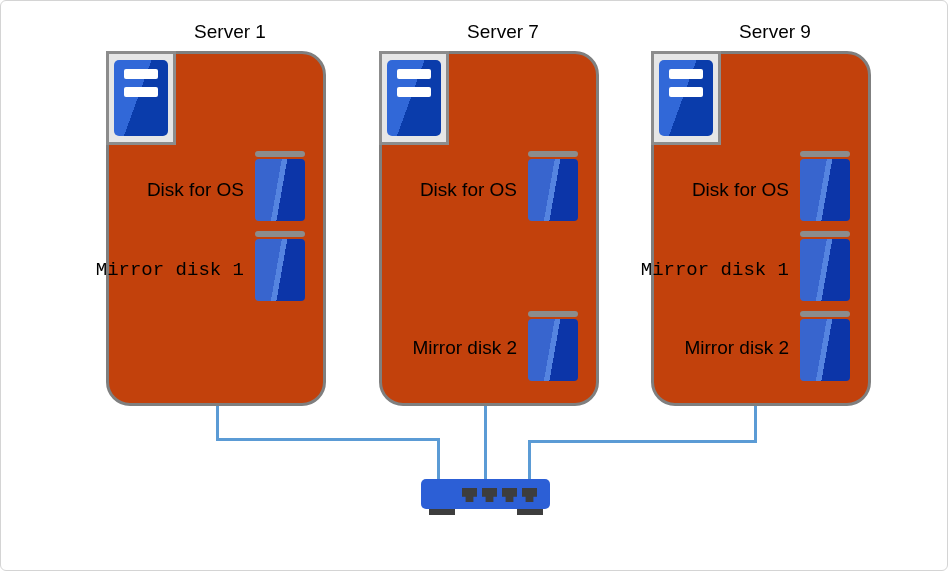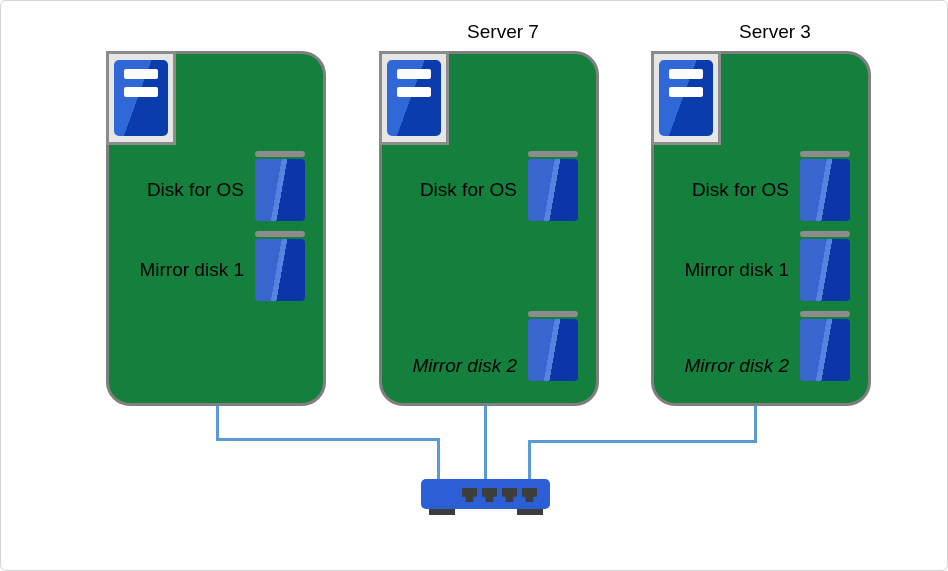--- a/index.html
+++ b/index.html
@@ -7,21 +7,21 @@
     position:relative;width:946px;height:569px;background:#ffffff;
     border:1px solid #d4d4d4;border-radius:6px;overflow:hidden;
     font-family:"Liberation Sans", sans-serif;color:#000;
   }
   .server-title{
     position:absolute;top:19px;width:220px;height:24px;line-height:24px;
     font-size:19px;text-align:center;
   }
   .server-box{
     position:absolute;top:50px;width:214px;height:349px;
-    border:3px solid #7f7f7f;border-radius:24px;background:#15803d;
+    border:3px solid #7f7f7f;border-radius:24px;background:#c2410c;
   }
   
   .server-chip{
     position:absolute;left:-3px;top:-3px;width:64px;height:88px;
     background:#e6e6e6;border:3px solid #8c8c8c;
     display:flex;align-items:center;justify-content:center;
   }
   .tower{
     position:relative;width:54px;height:76px;border-radius:5px;
     background:linear-gradient(110deg,#3168d8 46%,#0a3cab 46%);
@@ -37,41 +37,42 @@
     background:linear-gradient(100deg,#3865ce 44%,#5584e0 44%,#5584e0 53%,#0c35a8 53%);
   }
   .disk-unit.row0{top:97px;}
   .disk-unit.row1{top:177px;}
   .disk-unit.row2{top:257px;}
   .disk-label{
     position:absolute;right:79px;height:24px;line-height:24px;
     font-size:19px;white-space:nowrap;text-align:right;
   }
   .disk-label.row0{top:124px;}
-  .disk-label.row1{top:204px;}
-  .disk-label.row2{top:300px;font-style:italic;}
+  .disk-label.row1{top:204px;font-family:Liberation Mono, monospace;}
+  .disk-label.row2{top:282px;}
   
   #wires{position:absolute;left:0;top:0;pointer-events:none;}
   #wires path{stroke:#5b9bd5;stroke-width:3;fill:none;}
   
   .hub-body{position:absolute;left:420px;top:478px;width:129px;height:30px;background:#2c5fd6;border-radius:5px;}
   .hub-port{
     position:absolute;top:9px;width:15px;height:14px;background:#3d3d3d;
     clip-path:polygon(0 0,100% 0,100% 62%,76% 62%,76% 100%,24% 100%,24% 62%,0 62%);
   }
   .hub-foot{position:absolute;top:508px;width:26px;height:6px;background:#3d3d3d;}
   .hub-label{position:absolute;left:400px;top:523px;width:170px;height:24px;line-height:24px;font-size:19px;text-align:center;white-space:nowrap;}
 </style>
 </head>
 <body>
 
 <div id="stage">
 
+  <div class="server-title" style="left:119px">Server 1</div>
   <div class="server-title" style="left:392px">Server 7</div>
-  <div class="server-title" style="left:664px">Server 3</div>
+  <div class="server-title" style="left:664px">Server 9</div>
 
   <svg id="wires" width="946" height="569" viewBox="0 0 946 569">
     <path d="M216.5 403 V438.5 H437.5 V480"></path>
     <path d="M484.5 403 V480"></path>
     <path d="M754.5 403 V440.5 H528.5 V480"></path>
   </svg>
 
   <div class="server-box" style="left:105px">
     <div class="server-chip">
       <div class="tower">

